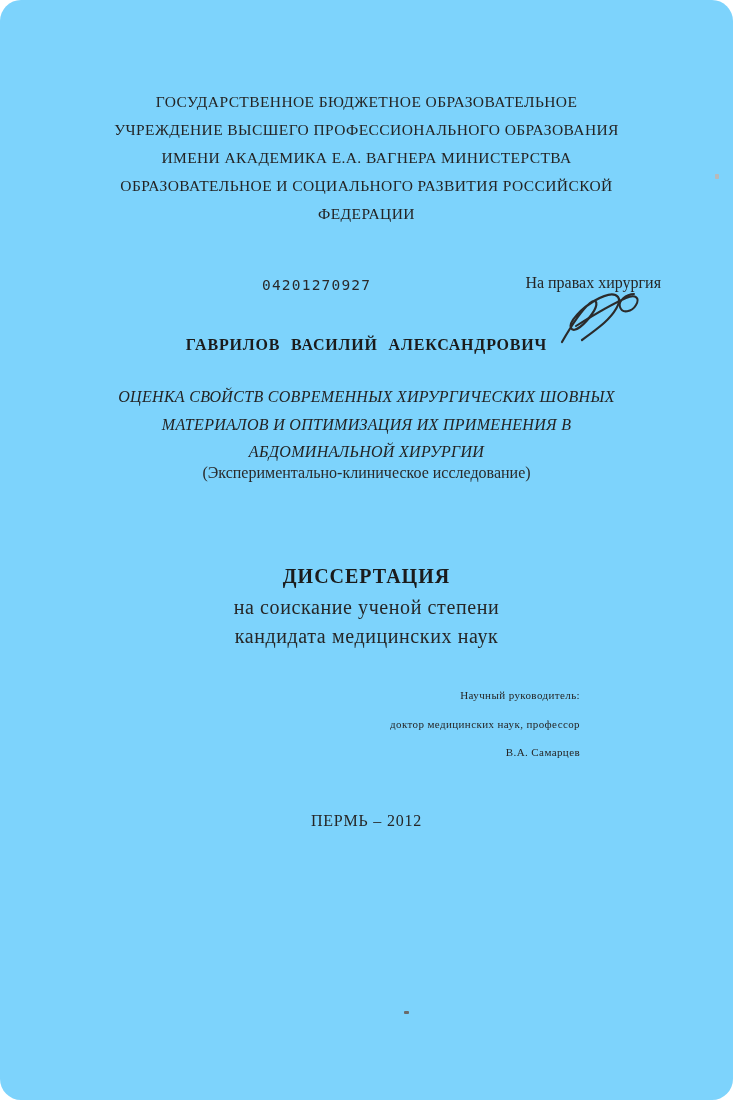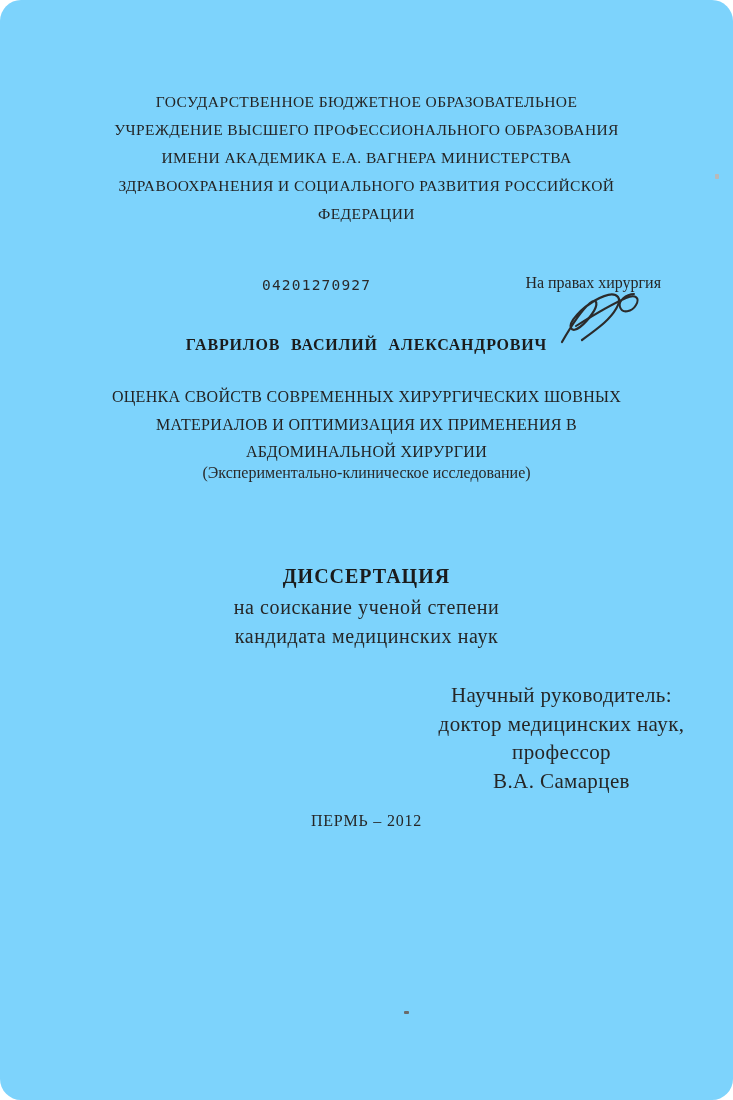--- a/index.html
+++ b/index.html
@@ -57,20 +57,21 @@
     letter-spacing: 0.8px;
     word-spacing: 6px;
     color: #1b1b1b;
   }
   .work-title {
     top: 383px;
     font-size: 16px;
     line-height: 27.5px;
     letter-spacing: 0.3px;
     color: #232323;
+    font-style: italic;
   }
   .subtitle {
     top: 464px;
     font-size: 16px;
     color: #2a2a2a;
   }
   .specialty {
     top: 513px;
     font-size: 15.5px;
     color: #262626;
@@ -85,24 +86,24 @@
   .degree {
     top: 593px;
     font-size: 20px;
     line-height: 29px;
     letter-spacing: 0.6px;
     color: #262626;
   }
   .supervisor {
     top: 681px;
     left: 390px;
-    font-size: 21px;
+    font-size: 11px;
     line-height: 28.5px;
     letter-spacing: 0.4px;
-    text-align: center;
+    text-align: right;
     color: #262626;
   }
   .city-year {
     top: 812px;
     font-size: 16px;
     letter-spacing: 0.8px;
     color: #262626;
   }
   .speck-1 {
     top: 1011px;
@@ -124,21 +125,21 @@
 </style>
 </head>
 <body>
 
 <div class="page">
 
   <div class="abs centered institution">
     <span class="line">ГОСУДАРСТВЕННОЕ БЮДЖЕТНОЕ ОБРАЗОВАТЕЛЬНОЕ</span>
     <span class="line">УЧРЕЖДЕНИЕ ВЫСШЕГО ПРОФЕССИОНАЛЬНОГО ОБРАЗОВАНИЯ</span>
     <span class="line">ИМЕНИ АКАДЕМИКА Е.А. ВАГНЕРА МИНИСТЕРСТВА</span>
-    <span class="line">ЗДРАВООХРАНЕНИЯ И СОЦИАЛЬНОГО РАЗВИТИЯ РОССИЙСКОЙ</span>
+    <span class="line">ОБРАЗОВАТЕЛЬНОЕ И СОЦИАЛЬНОГО РАЗВИТИЯ РОССИЙСКОЙ</span>
     <span class="line">ФЕДЕРАЦИИ</span>
   </div>
 
   <div class="abs manuscript-number">04201270927</div>
 
   <div class="abs rights-note">На правах хирургия</div>
 
   <svg class="abs signature" viewBox="0 0 92 58" fill="none" xmlns="http://www.w3.org/2000/svg">
     <path d="M6 54 C 14 40, 26 22, 34 15 C 41 9, 43 16, 36 26 C 29 36, 18 46, 15 40 C 12 34, 26 20, 38 13 C 50 6, 58 4, 62 9 C 66 14, 58 26, 48 35 C 40 42, 30 49, 26 52" stroke="#2b2b2b" stroke-width="2.2" stroke-linecap="round"></path>
     <path d="M20 38 C 36 28, 56 16, 70 10 C 80 6, 84 10, 80 17 C 76 24, 66 26, 64 19 C 62 13, 70 6, 78 6" stroke="#2b2b2b" stroke-width="2" stroke-linecap="round"></path>

